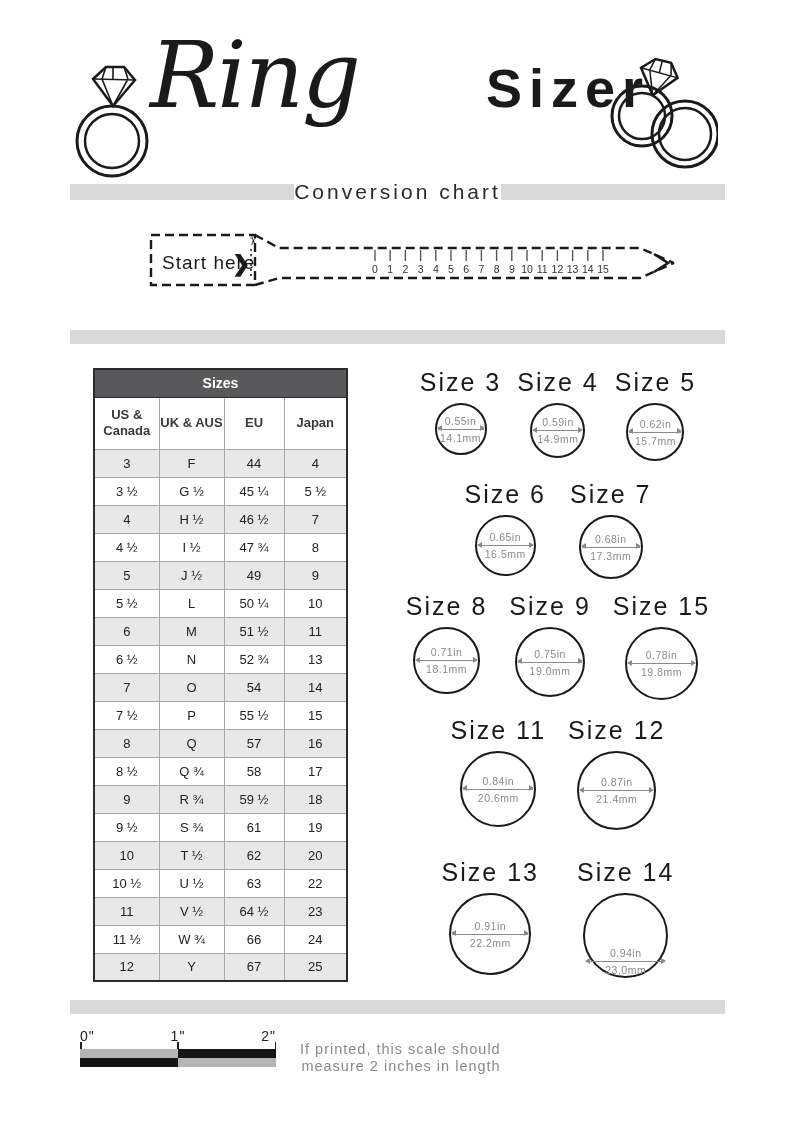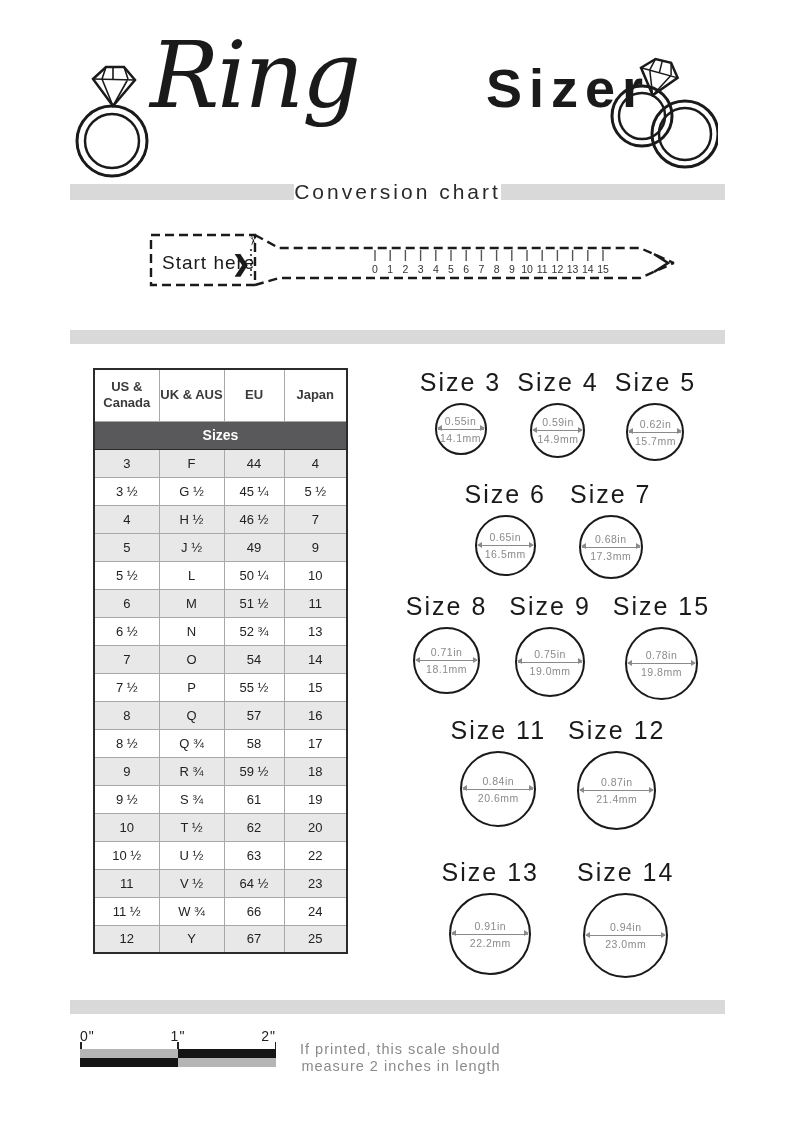--- a/index.html
+++ b/index.html
@@ -167,48 +167,54 @@
 
   <table class="conv-table">
     <colgroup>
         <col class="c1">
         <col class="c2">
         <col class="c3">
         <col class="c4">
       </colgroup>
     <thead>
       <tr>
+        <th class="table-title-cell" colspan="4">Sizes</th>
+      </tr>
+      <tr>
         <th class="colhead">US &amp; Canada</th>
         <th class="colhead">UK &amp; AUS</th>
         <th class="colhead">EU</th>
         <th class="colhead">Japan</th>
       </tr>
-      <tr>
-        <th class="table-title-cell" colspan="4">Sizes</th>
-      </tr>
     </thead>
     <tbody id="conv-rows">
         <tr class="alt">
           <td>3</td>
           <td>F</td>
           <td>44</td>
           <td>4</td>
         </tr>
         <tr>
           <td>3 ½</td>
           <td>G ½</td>
           <td>45 ¼</td>
           <td>5 ½</td>
         </tr>
         <tr class="alt">
           <td>4</td>
           <td>H ½</td>
           <td>46 ½</td>
           <td>7</td>
         </tr>
+        <tr>
+          <td>4 ½</td>
+          <td>I ½</td>
+          <td>47 ¾</td>
+          <td>8</td>
+        </tr>
         <tr class="alt">
           <td>5</td>
           <td>J ½</td>
           <td>49</td>
           <td>9</td>
         </tr>
         <tr>
           <td>5 ½</td>
           <td>L</td>
           <td>50 ¼</td>
@@ -391,21 +397,21 @@
     <div class="size-item">
       <div class="size-title">Size 13</div>
       <div class="size-circle" style="width: 82px; height: 82px;">
         <span class="in-val">0.91in</span>
         <span class="arrow-line"></span>
         <span class="mm-val">22.2mm</span>
       </div>
     </div>
     <div class="size-item">
       <div class="size-title">Size 14</div>
-      <div class="size-circle" style="width: 85px; height: 85px;">
+      <div class="size-circle" style="width: 85px; height: 85px; justify-content: flex-end;">
         <span class="in-val">0.94in</span>
         <span class="arrow-line"></span>
         <span class="mm-val">23.0mm</span>
       </div>
     </div>
   </div>
 
   <div id="print-scale">
     <div class="scale-labels">
       <span>0"</span>

